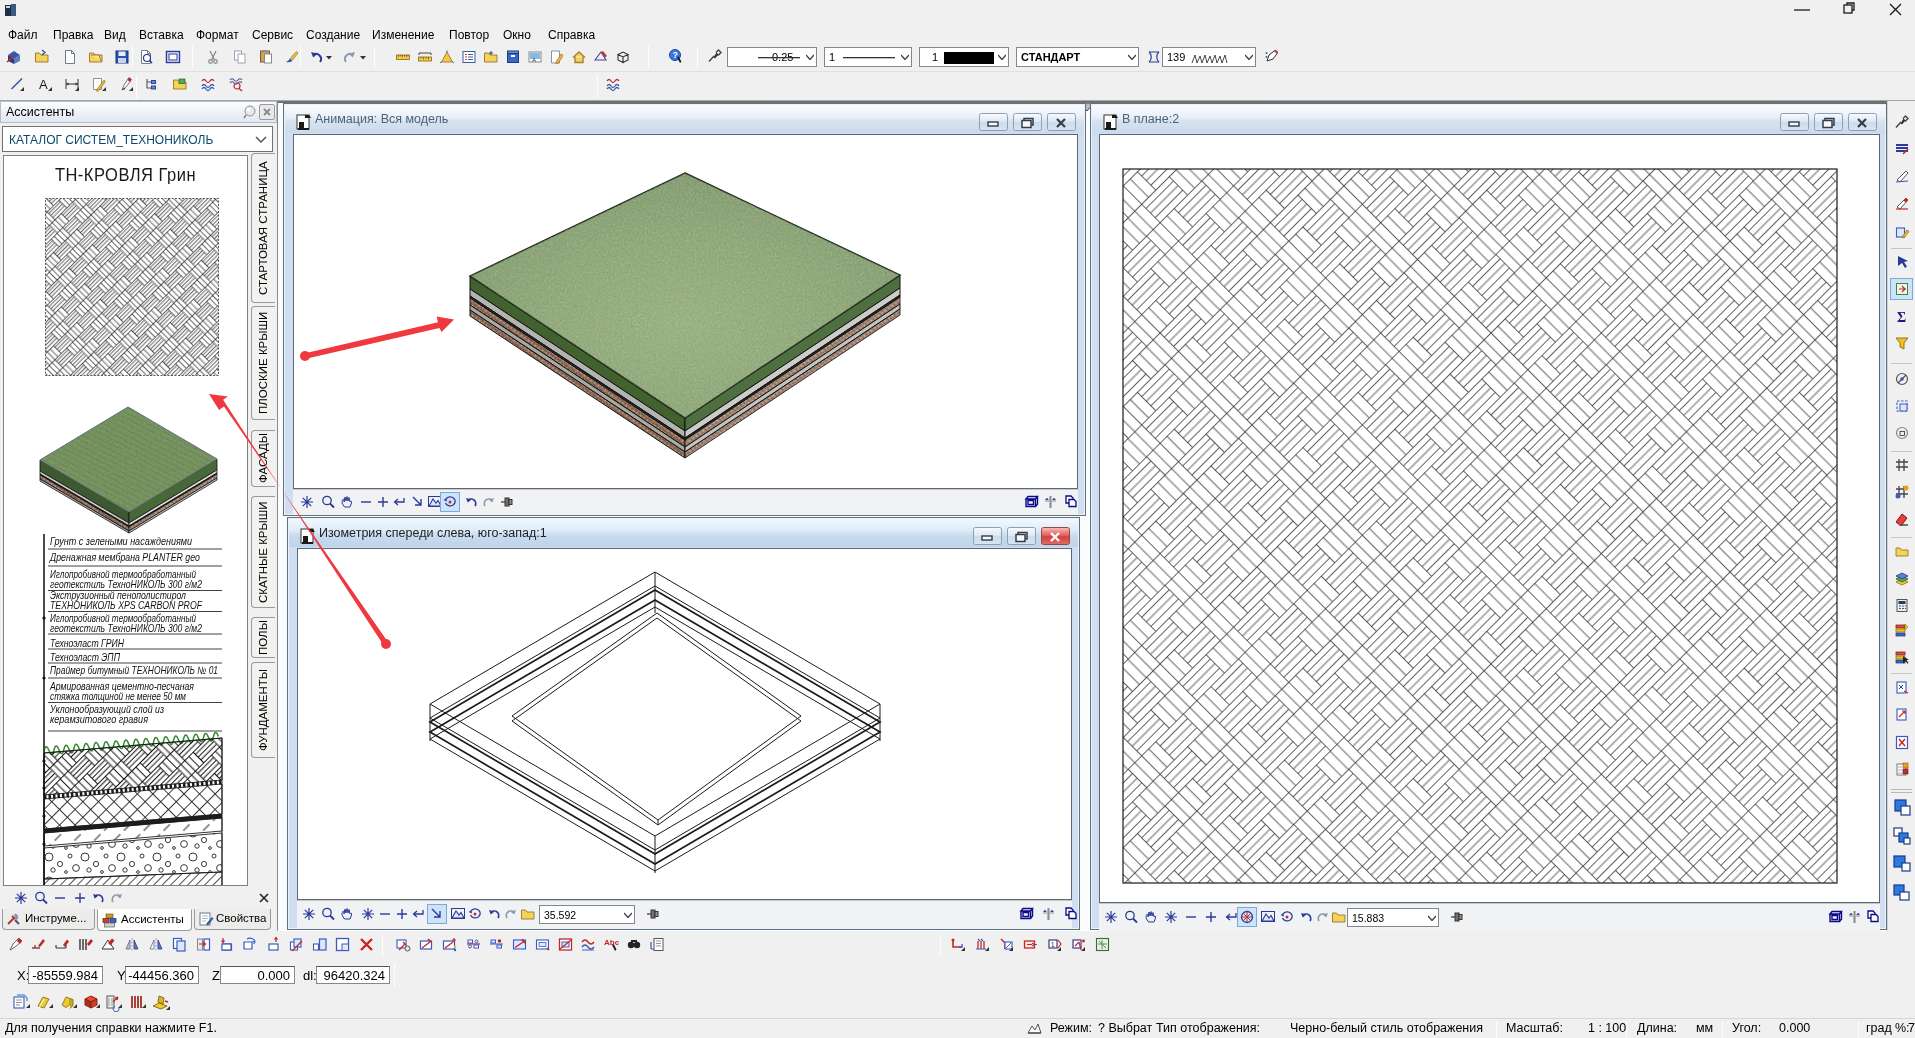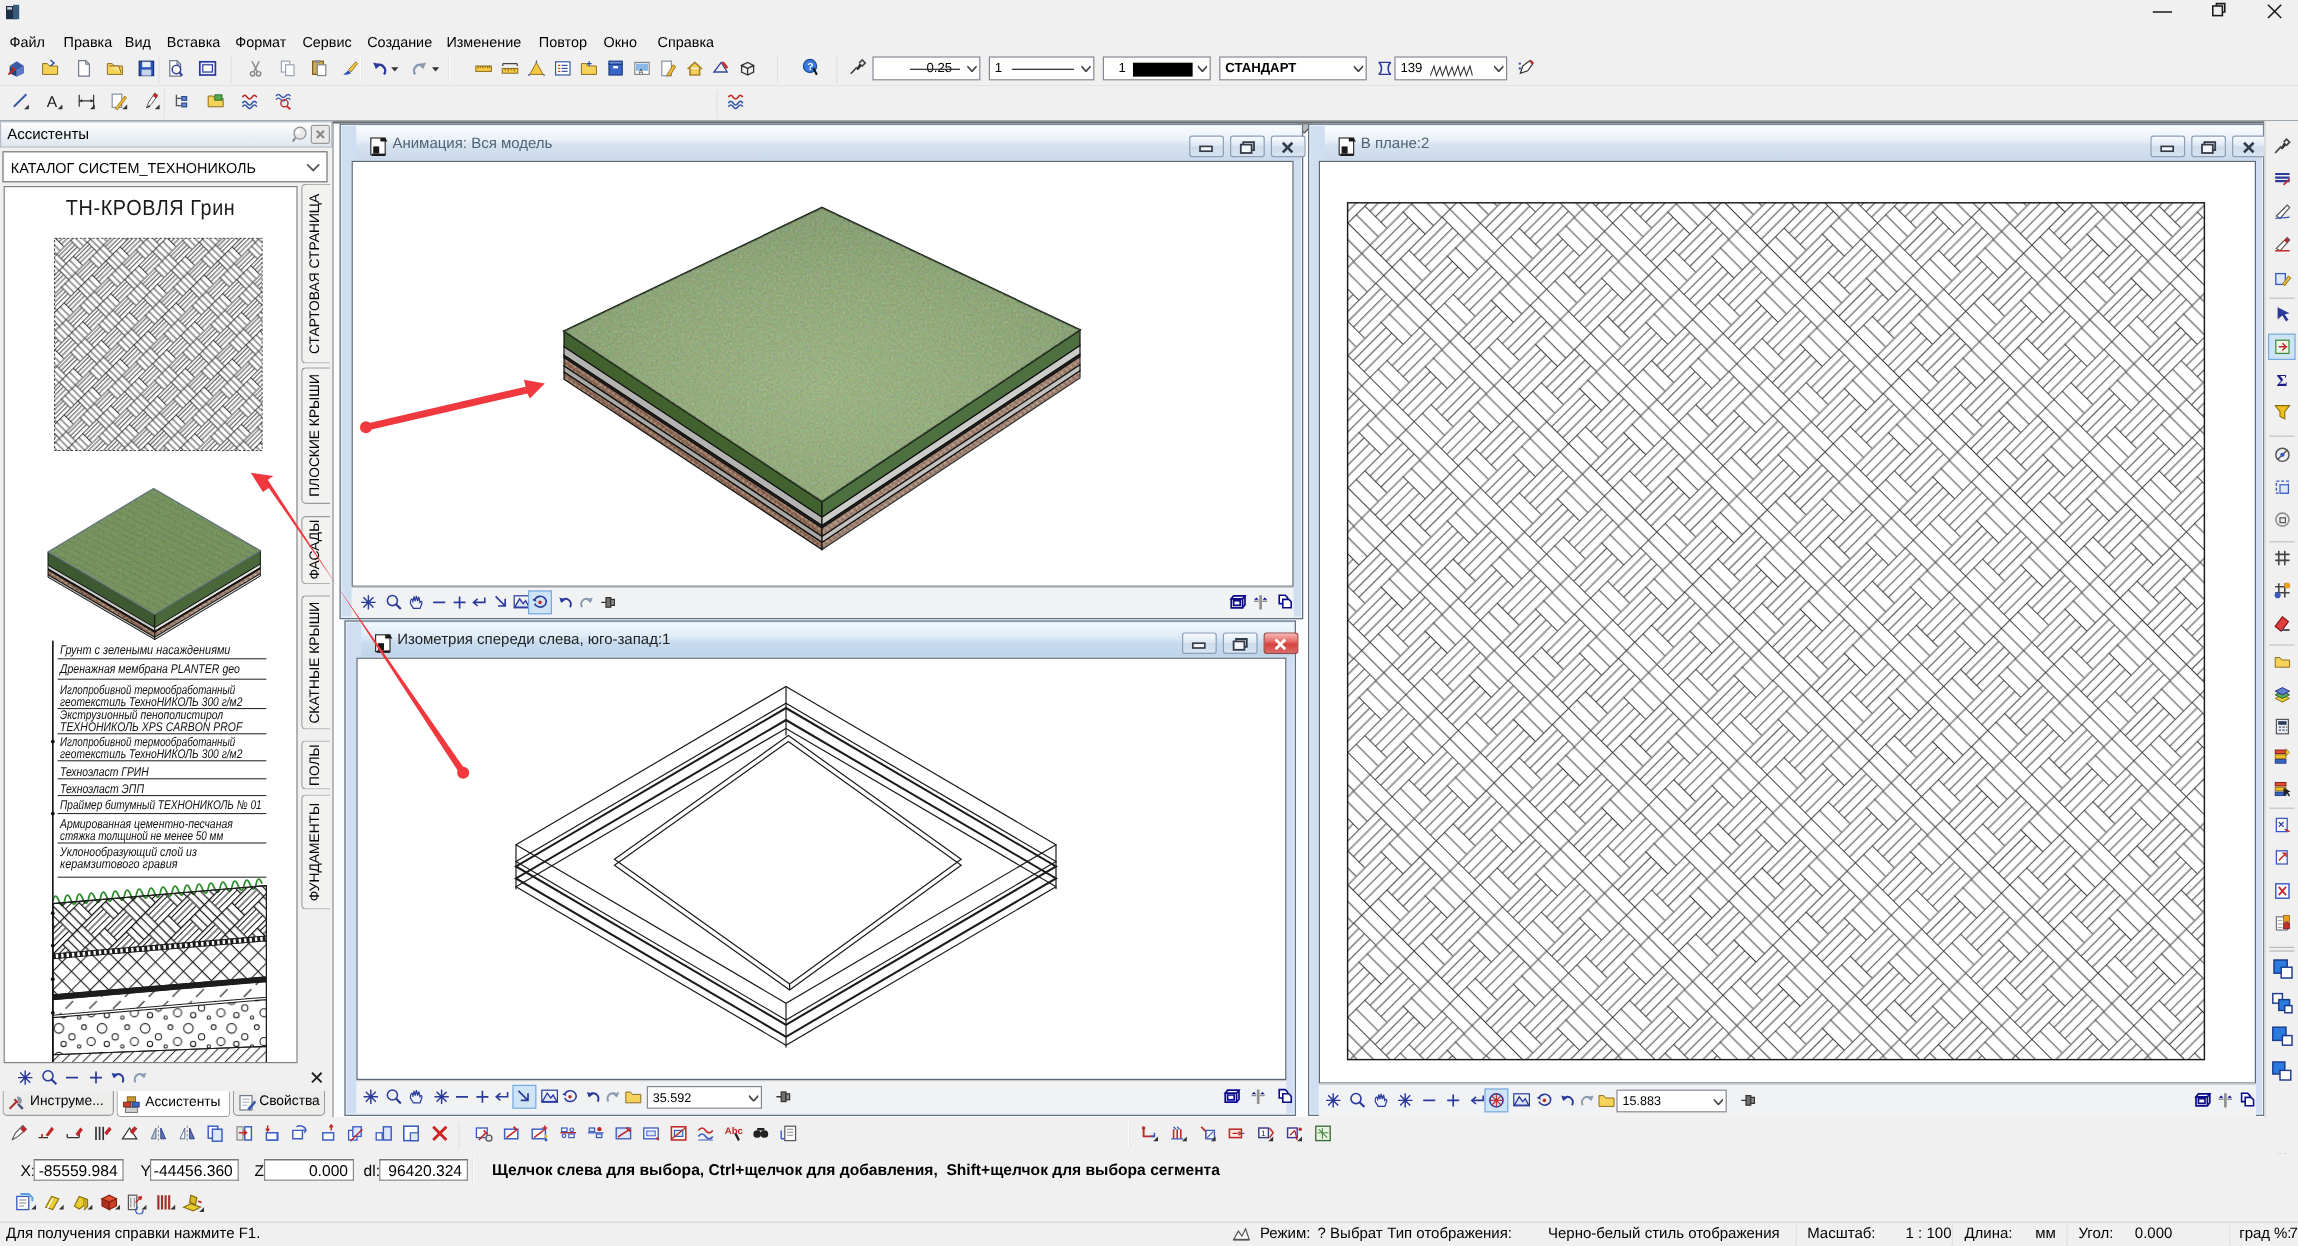--- a/index.html
+++ b/index.html
@@ -8,21 +8,21 @@
 .tb{position:absolute;background:#f0f0f0;}
 .sep{position:absolute;width:1px;background:#a8a8a8;border-right:1px solid #fdfdfd;}
 .combo{position:absolute;background:#fff;border:1px solid #828790;height:20px;font-size:11px;color:#000;}
 .combo .chev{position:absolute;right:2px;top:6px;width:8px;height:6px;}
 .ic{position:absolute;}
 svg{display:block}
 .vtab{position:absolute;left:251px;width:24px;background:#f2f2f1;border:1px solid #9a9a9a;border-left:none;
 border-radius:0 4px 4px 0;writing-mode:vertical-rl;transform:rotate(180deg);text-align:center;
 font-size:11.5px;color:#000;padding:0;line-height:22px;}
 .win{position:absolute;background:#cfdfF1;border:1px solid #62707f;box-shadow:inset 0 0 0 1px #e9f1f9;}
-.wtitle{position:absolute;left:13px;top:1px;right:1px;height:28px;background:linear-gradient(#fafcfe 0%,#e9f0f8 42%,#d5e2f0 58%,#cbdaeb 100%);}
+.wtitle{position:absolute;left:1px;top:1px;right:1px;height:28px;background:linear-gradient(#fafcfe 0%,#e9f0f8 42%,#d5e2f0 58%,#cbdaeb 100%);}
 .wtitle.act{background:linear-gradient(#f2f8fd 0%,#dfecf8 40%,#c8dbee 60%,#bed4ea 100%);}
 .wtxt{position:absolute;left:30px;top:7px;font-size:12.5px;color:#4f6276;}
 .wico{position:absolute;left:11px;top:8px;width:16px;height:18px;}
 .wbtn{position:absolute;top:8px;width:29px;height:18px;border:1px solid #8ea0b5;border-radius:2.5px;background:linear-gradient(#f7fafd,#dce7f3 48%,#ccdcec 52%,#d8e4f1);}
 .wbtn svg{margin:2px auto 0 auto;}
 .wcontent{position:absolute;background:#fff;border:1px solid #5c6876;}
 .wtool{position:absolute;background:#f1f2f4;border-top:1px solid #c8c8c8;}
 </style></head>
 <body>
 
@@ -258,21 +258,21 @@
         <circle cx="7.5" cy="5.5" r="2" fill="#fff"></circle>
    <path d="M5,11 L3,14" stroke="#808080" stroke-width="1.5"></path>
   </svg>
   <div class="abs" style="left:258px;top:2px;width:16px;height:16px;background:#e9e9e9;border:1px solid #9a9a9a;border-radius:2px;">
    <svg width="14" height="14" viewBox="0 0 14 14">
           <path d="M4,4 L10,10 M10,4 L4,10" stroke="#888" stroke-width="1.8"></path>
         </svg>
   </div>
  </div>
  <div class="abs" style="left:2px;top:25px;width:271px;height:26px;background:#fff;border:1px solid #707070;">
-  <div class="abs" style="left:6px;top:6px;font-size:12px;color:#000000;">КАТАЛОГ СИСТЕМ_ТЕХНОНИКОЛЬ</div>
+  <div class="abs" style="left:6px;top:6px;font-size:12px;color:#0c4a6e;">КАТАЛОГ СИСТЕМ_ТЕХНОНИКОЛЬ</div>
   <svg class="abs" style="left:252px;top:9px" width="12" height="8" viewBox="0 0 12 8">
         <path d="M1,1 L6,6 L11,1" stroke="#555" stroke-width="1.5" fill="none"></path>
       </svg>
  </div>
 
  <div class="abs" id="pcontent" style="left:3px;top:54px;width:245px;height:731px;background:#fff;border:1px solid #808080;overflow:hidden;">
   <div class="abs" style="left:0;top:9px;width:243px;text-align:center;font-size:16.5px;color:#1a1a1a;letter-spacing:0.5px;transform:scaleY(1.1);font-weight:500;">ТН-КРОВЛЯ Грин</div>
   <svg class="abs" style="left:41px;top:42px" width="174" height="178" viewBox="0 0 174 178">
    <rect x="0.5" y="0.5" width="173" height="177" fill="url(#bw11)" stroke="#333" stroke-width="0.8" stroke-dasharray="2 1.5"></rect>
   </svg>
@@ -1278,21 +1278,20 @@
 <div class="tb" id="rowB" style="left:0;top:961px;width:1915px;height:28px;font-size:13px;color:#000;">
  <span class="abs" style="left:17px;top:7px;">X:</span>
  <div class="abs" style="left:28px;top:5px;width:75px;height:18px;background:#fff;border:1px solid #888;border-top:1px solid #555;text-align:right;padding:1px 4px 0 0;">-85559.984</div>
  <span class="abs" style="left:117px;top:7px;">Y</span>
  <div class="abs" style="left:125px;top:5px;width:74px;height:18px;background:#fff;border:1px solid #888;border-top:1px solid #555;text-align:right;padding:1px 4px 0 0;">-44456.360</div>
  <span class="abs" style="left:212px;top:7px;">Z</span>
  <div class="abs" style="left:220px;top:5px;width:75px;height:18px;background:#fff;border:1px solid #888;border-top:1px solid #555;text-align:right;padding:1px 4px 0 0;">0.000</div>
  <span class="abs" style="left:303px;top:7px;">dl:</span>
  <div class="abs" style="left:316px;top:5px;width:74px;height:18px;background:#fff;border:1px solid #888;border-top:1px solid #555;text-align:right;padding:1px 4px 0 0;">96420.324</div>
  <div class="sep" style="left:394px;top:2px;height:24px"></div>
- <span class="abs" style="left:410px;top:6px;font-weight:bold;font-size:13px;">Щелчок слева для выбора, Ctrl+щелчок для добавления,&nbsp; Shift+щелчок для выбора сегмента</span>
 </div>
 <div class="tb" id="rowC" style="left:0;top:989px;width:1915px;height:29px;">
  <svg class="ic" style="left:12px;top:4px" width="19" height="19">
       <rect x="2" y="4" width="10" height="11" fill="#fff" stroke="#3a5ac0" stroke-width="1.1"></rect>
       <path d="M4,7 h6 M4,9.5 h6 M4,12 h4" stroke="#888" stroke-width="0.9"></path>
       <path d="M5,2 l7,0 l3,3 l0,3" stroke="#58a0d8" stroke-width="1.6" fill="none"></path>
       <path d="M14,15 l4,0 l0,-4 z" fill="#333"></path>
     </svg>
  <svg class="ic" style="left:35px;top:4px" width="19" height="19">
       <path d="M3,13 L8,4 l6,2 l-5,9 z" fill="#e8cc30" stroke="#8a7010" stroke-width="0.9"></path>

